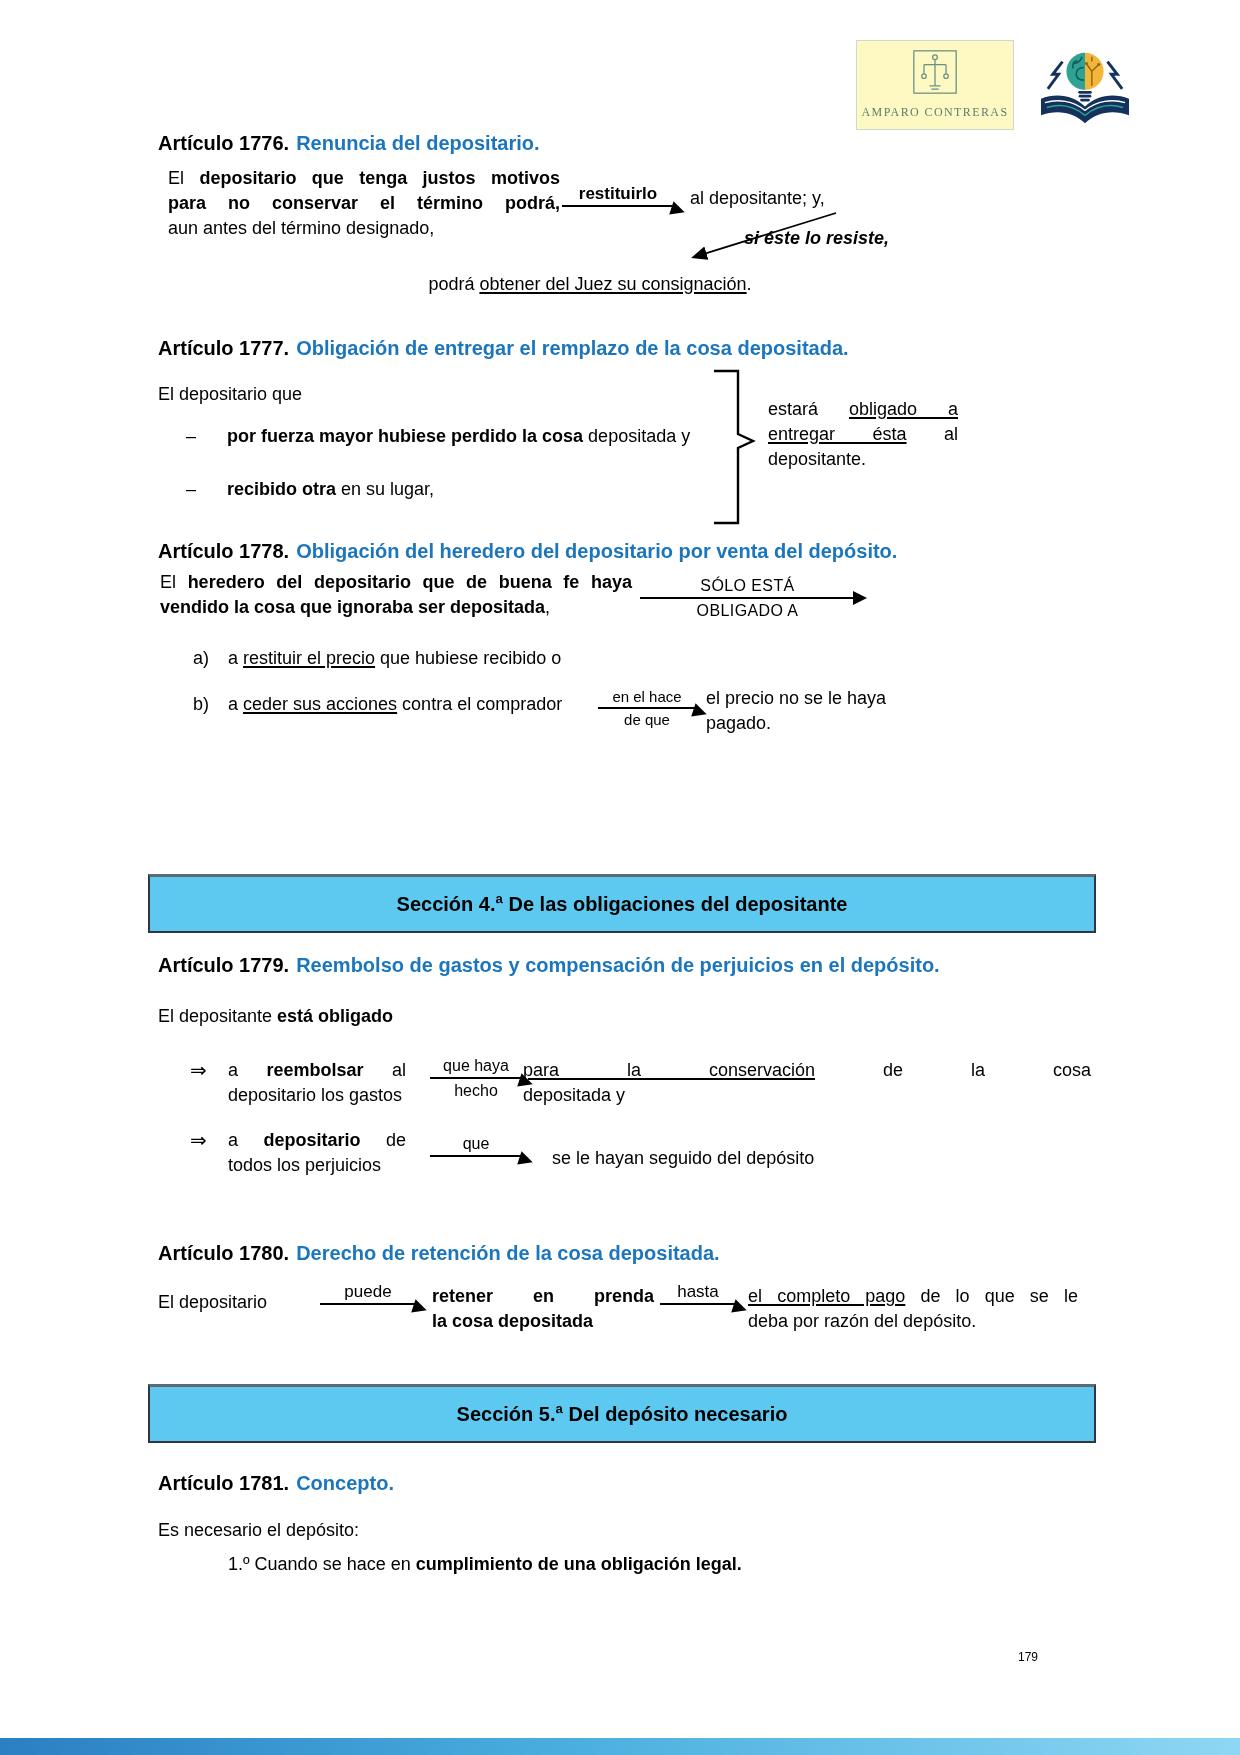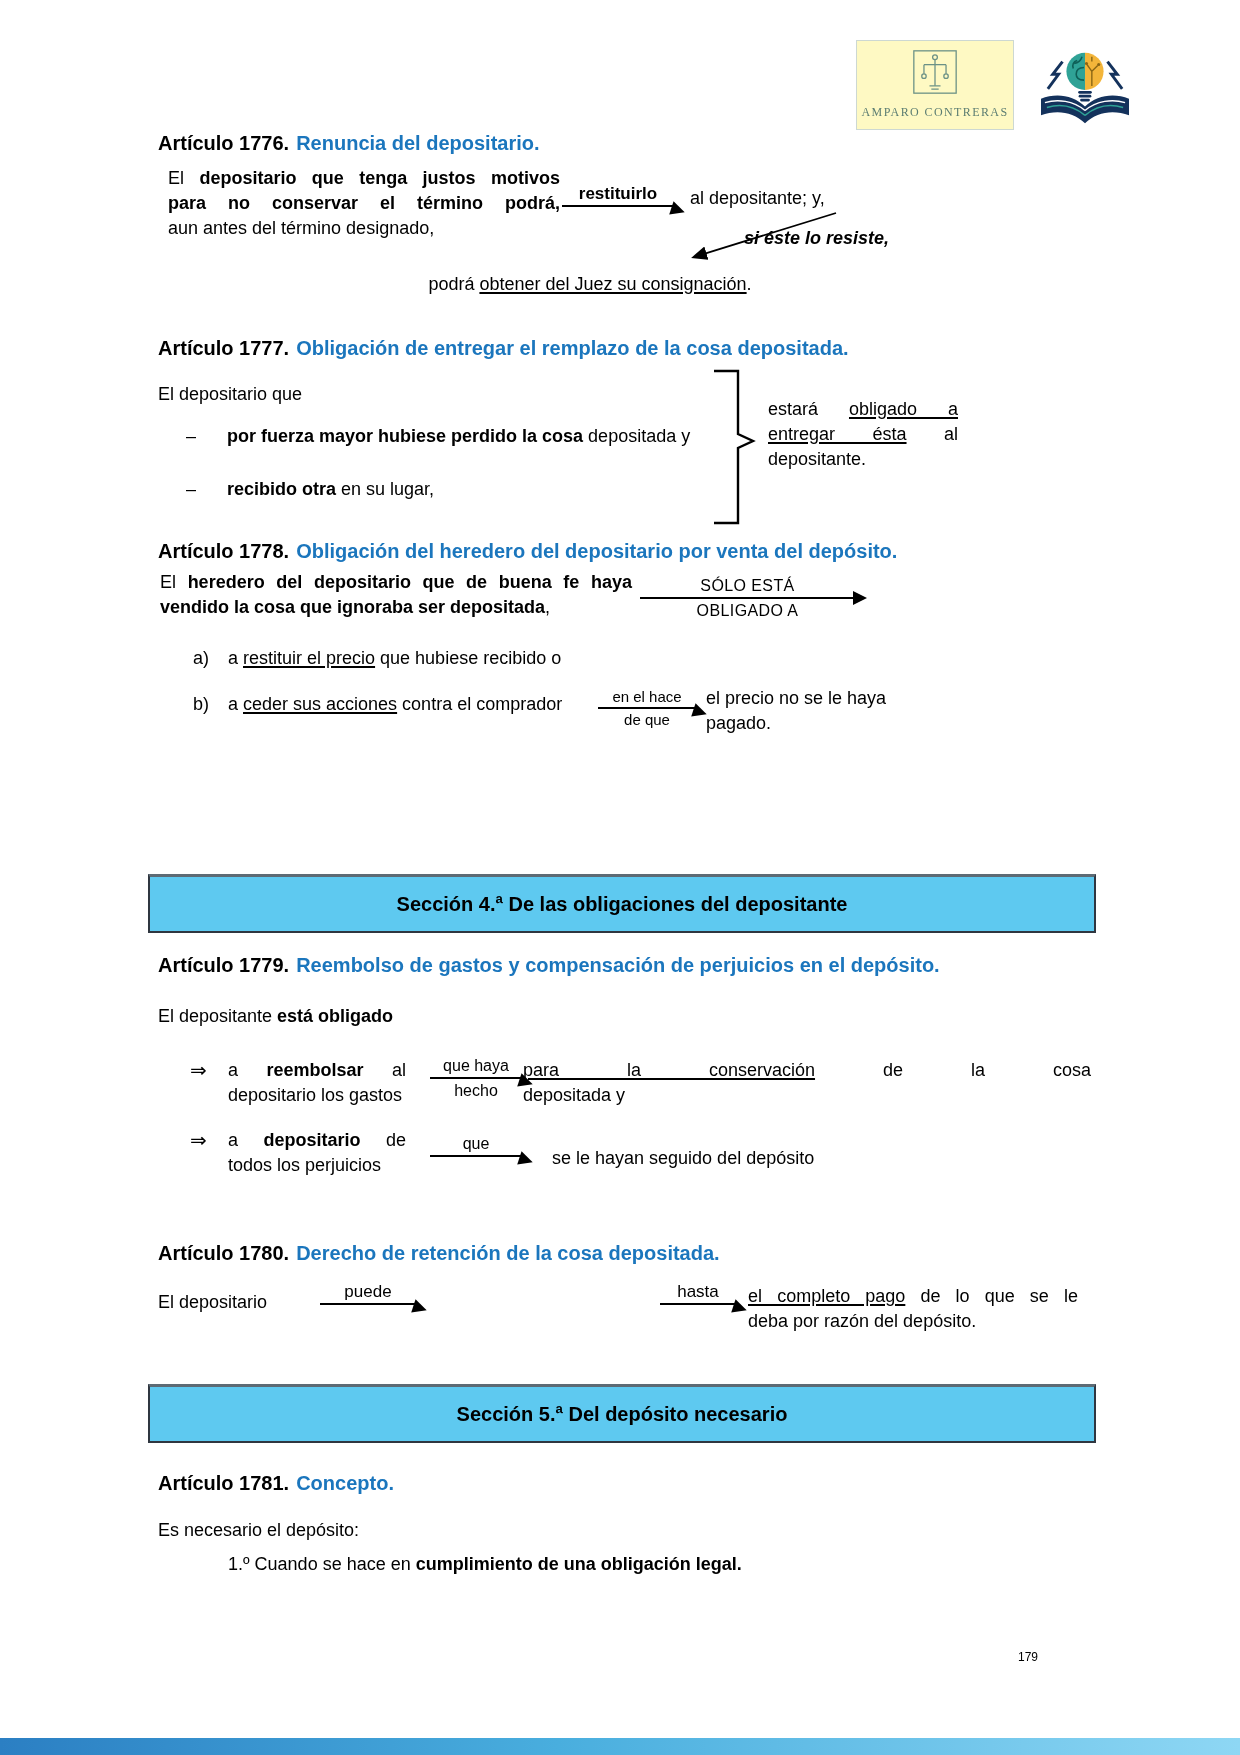--- a/index.html
+++ b/index.html
@@ -251,20 +251,24 @@
     <span>Artículo 1780.</span><span class="t">Derecho de retención de la cosa depositada.</span>
   </div>
 
   <div class="abs body" style="left:158px;top:1290px">El depositario</div>
 
   <div class="abs arr lbl17" style="left:320px;top:1282px;width:96px">
     <span class="top">puede</span>
     <span class="shaft dip"></span>
   </div>
 
+  <div class="abs body" style="left:432px;top:1284px;width:222px;font-weight:bold">
+    <span class="jl">retener en prenda</span>
+    <span class="ln">la cosa depositada</span>
+  </div>
 
   <div class="abs arr lbl17" style="left:660px;top:1282px;width:76px">
     <span class="top">hasta</span>
     <span class="shaft dip"></span>
   </div>
 
   <div class="abs body" style="left:748px;top:1284px;width:330px">
     <span class="jl"><span class="u">el completo pago</span><span> de lo que se le</span></span>
     <span class="ln">deba por razón del depósito.</span>
   </div>

